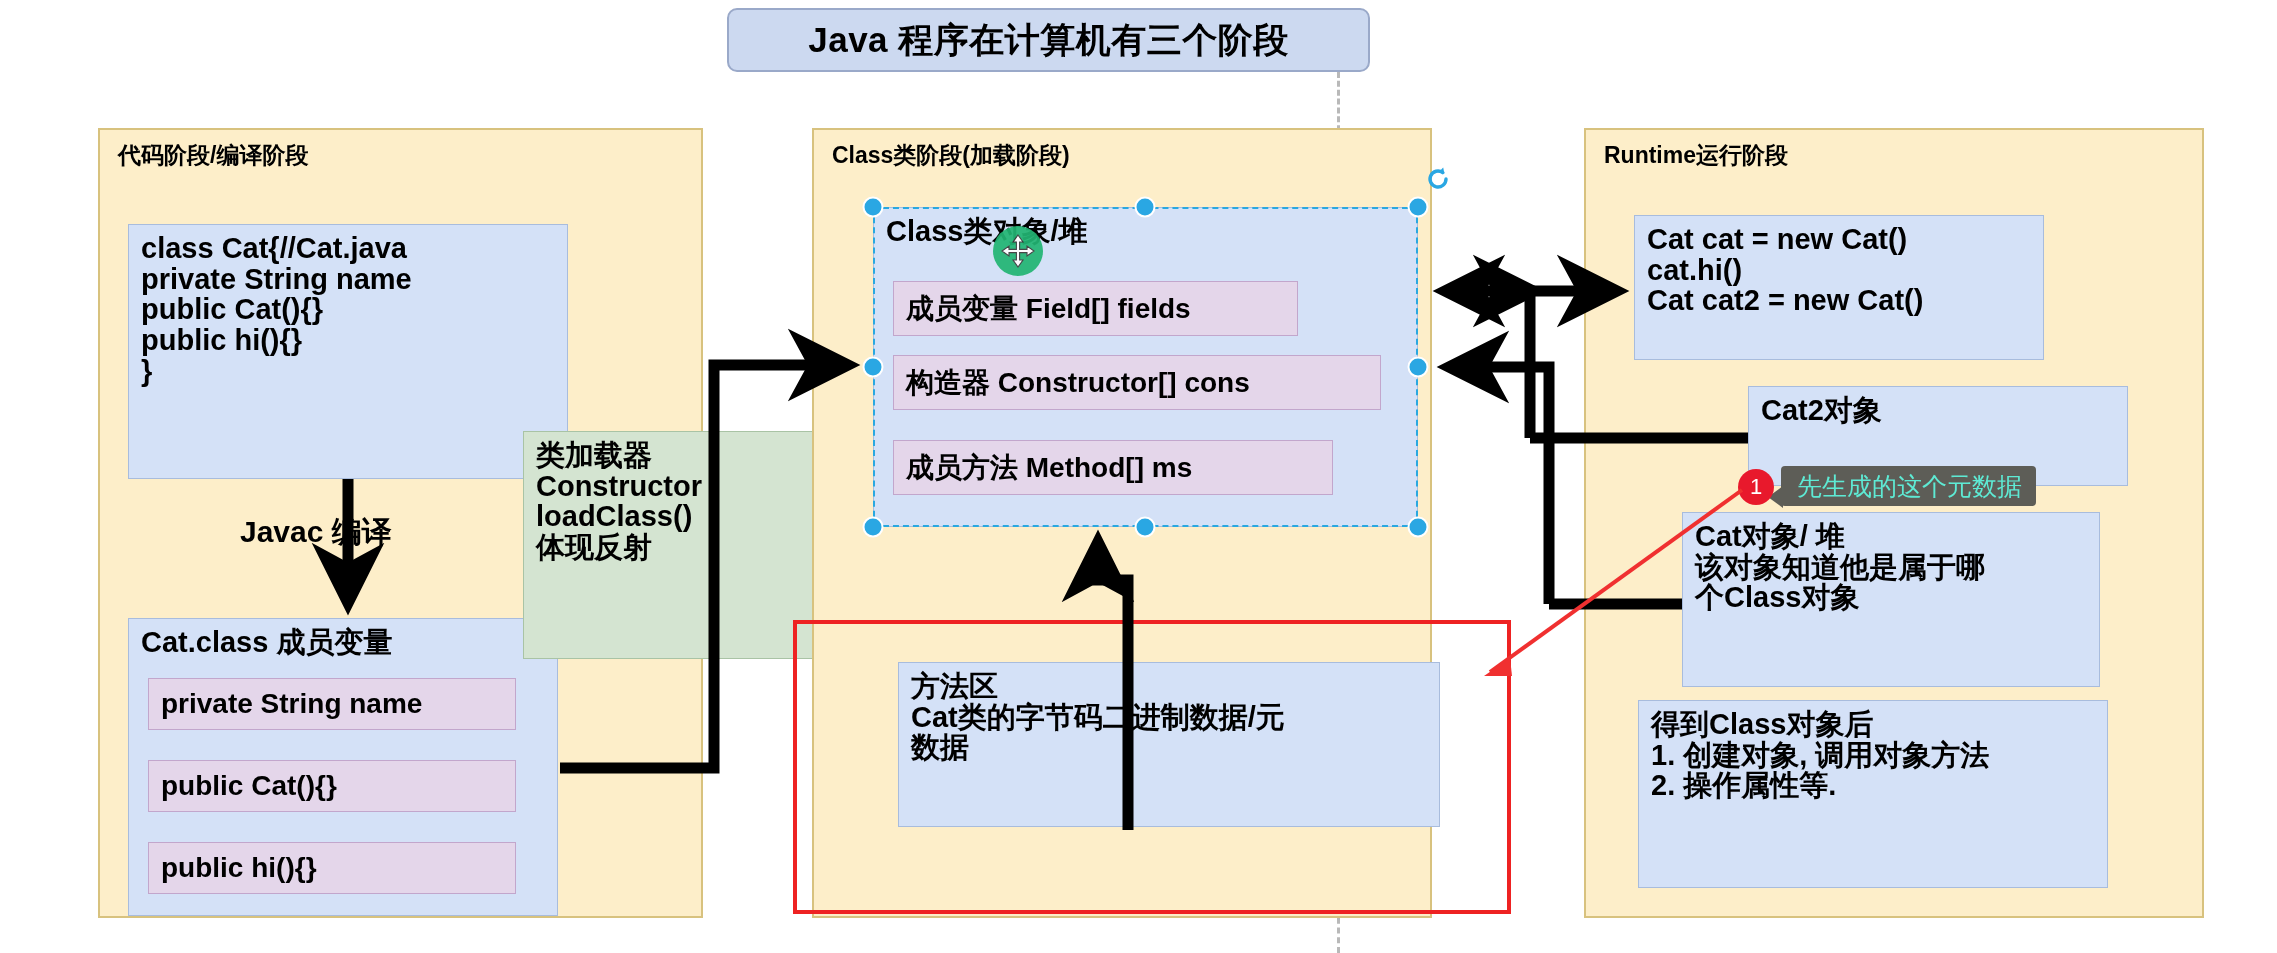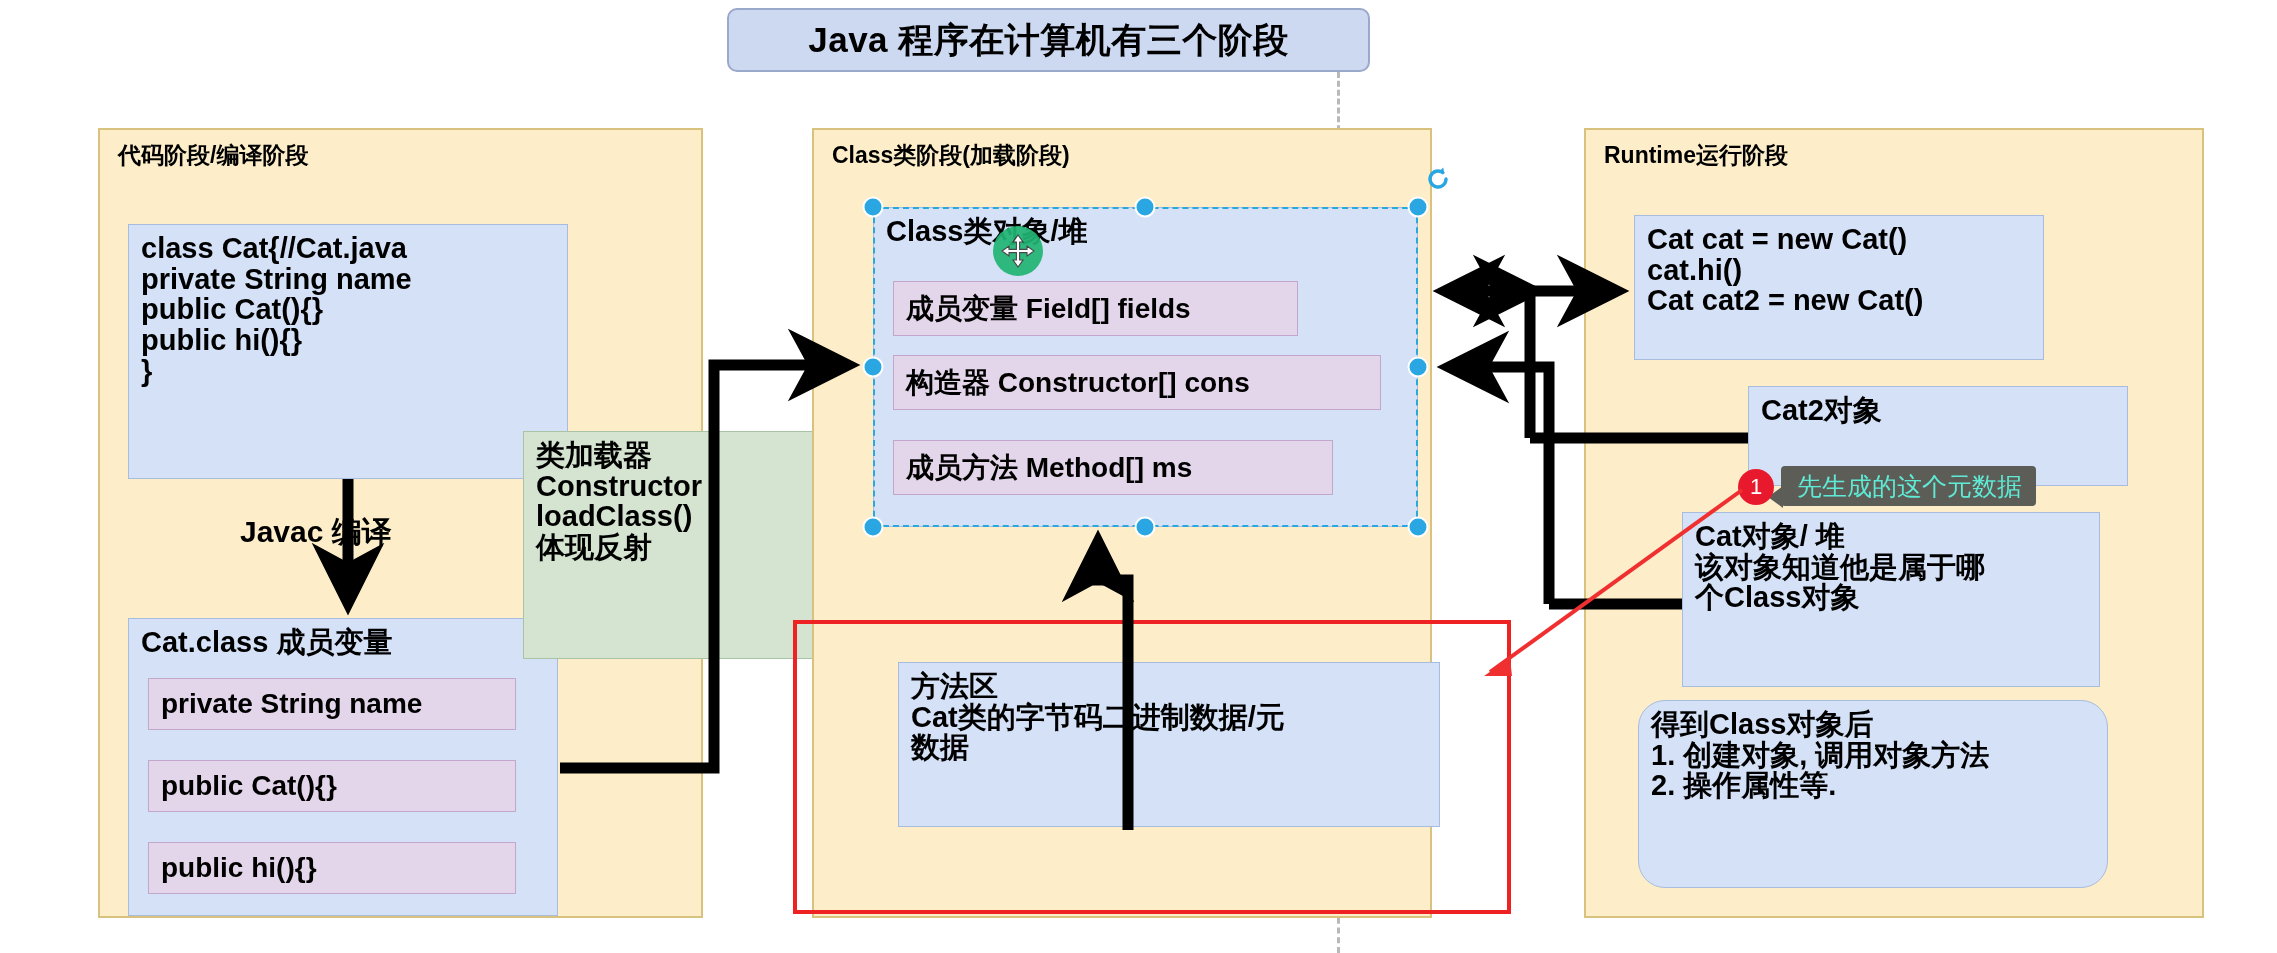--- a/index.html
+++ b/index.html
@@ -210,21 +210,21 @@
 <div class="abs bluebox" id="cat2-object-box" style="left:1748px;top:386px;width:380px;height:100px;">
   <div class="boxtext">Cat2对象</div>
 </div>
 
 <div class="abs bluebox" id="cat-object-box" style="left:1682px;top:512px;width:418px;height:175px;">
   <div class="boxtext">Cat对象/ 堆
 该对象知道他是属于哪
 个Class对象</div>
 </div>
 
-<div class="abs bluebox" id="after-class-box" style="left:1638px;top:700px;width:470px;height:188px;border-radius:27px;">
+<div class="abs bluebox" id="after-class-box" style="left:1638px;top:700px;width:470px;height:188px;">
   <div class="boxtext">得到Class对象后
 1. 创建对象, 调用对象方法
 2. 操作属性等.</div>
 </div>
 
 <div class="abs" id="tooltip">
   <span class="txt">先生成的这个元数据</span>
 </div>
 <div class="abs" id="tooltip-tail"></div>
 <div class="abs" id="badge-1">

